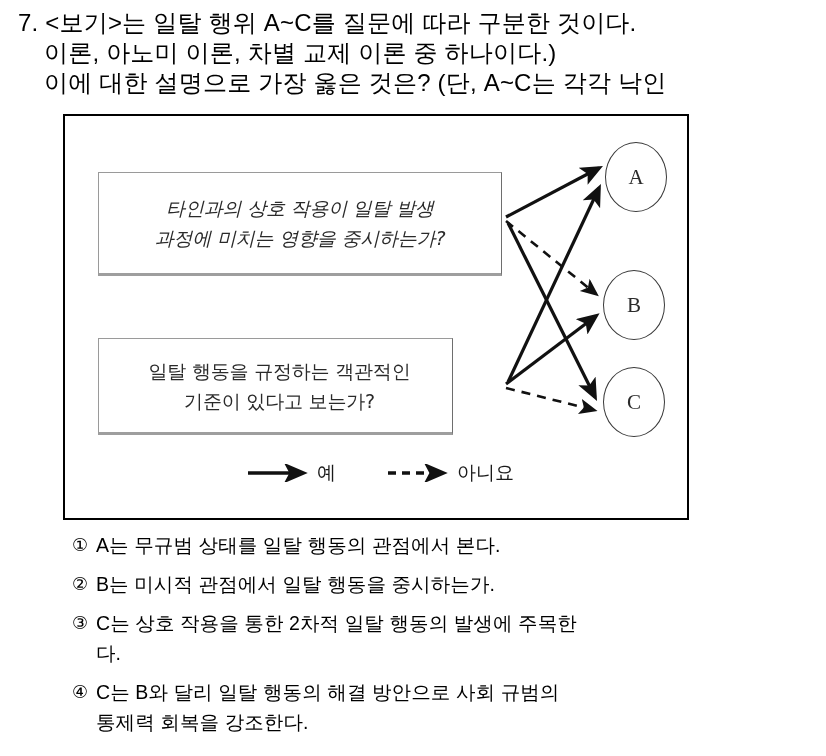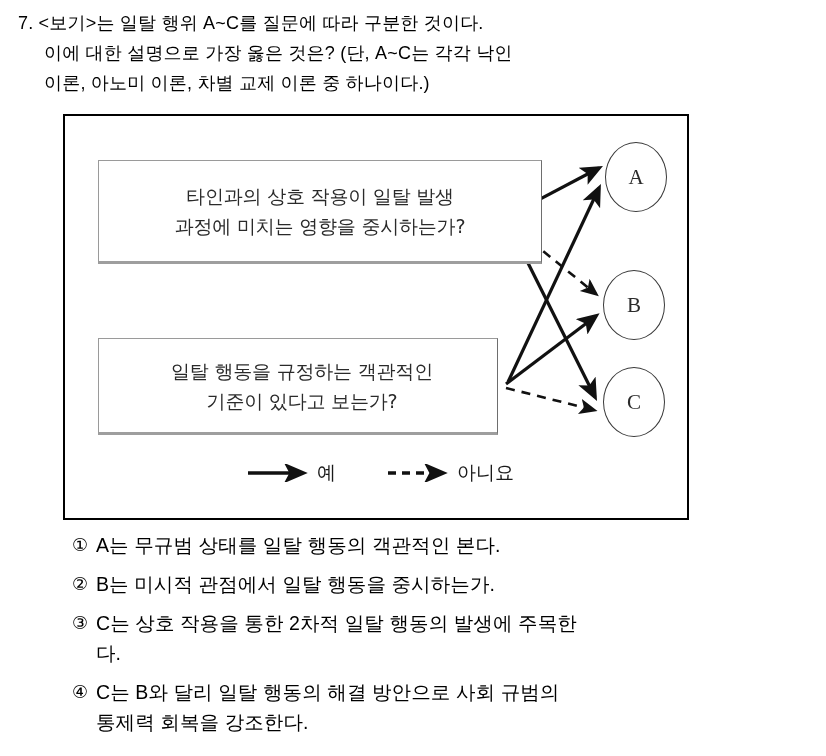--- a/index.html
+++ b/index.html
@@ -17,21 +17,21 @@
   }
 
   
   .stem {
     position: absolute;
     left: 18px;
     top: 8px;
     width: 790px;
   }
   .stem-line {
-    font-size: 18px;
+    font-size: 24px;
     line-height: 30px;
     letter-spacing: 0.2px;
     white-space: pre;
   }
   .stem-line.first { text-indent: 0; }
   .stem-line.cont { padding-left: 26px; }
 
   
   .figure-frame {
     position: absolute;
@@ -51,28 +51,29 @@
     background: #ffffff;
     border: 1px solid #9a9a9a;
     border-right-color: #6e6e6e;
     border-bottom: 3px solid #9e9e9e;
     display: flex;
     align-items: center;
     justify-content: center;
   }
   #qbox-1 {
     left: 33px;
-    top: 44px;
-    width: 444px;
+    top: 56px;
+    width: 404px;
     height: 104px;
+    font-style: italic;
   }
   #qbox-2 {
     left: 33px;
     top: 222px;
-    width: 400px;
+    width: 355px;
     height: 97px;
     padding-left: 8px;
   }
   .qbox-text {
     font-size: 19px;
     line-height: 30px;
     text-align: center;
     color: #2a2a2a;
     white-space: pre-line;
     font-family: "DejaVu Sans", "Liberation Sans", sans-serif;
@@ -159,22 +160,22 @@
     line-height: 30px;
     letter-spacing: 0.1px;
     white-space: pre-line;
   }
 </style>
 </head>
 <body>
 
 <div class="stem">
   <div class="stem-line first">7. &lt;보기&gt;는 일탈 행위 A~C를 질문에 따라 구분한 것이다.</div>
+  <div class="stem-line cont">이론, 아노미 이론, 차별 교제 이론 중 하나이다.)</div>
   <div class="stem-line cont">이에 대한 설명으로 가장 옳은 것은? (단, A~C는 각각 낙인</div>
-  <div class="stem-line cont">이론, 아노미 이론, 차별 교제 이론 중 하나이다.)</div>
 </div>
 
 <div class="figure-frame">
 
   <svg class="arrow-layer" viewBox="0 0 626 406">
     <defs>
       <marker id="head-solid" markerWidth="7" markerHeight="7" refX="5.6" refY="3" orient="auto">
         <path d="M0,0 L7,3 L0,6 L1.6,3 Z" fill="#111111"></path>
       </marker>
       <marker id="head-dashed" markerWidth="7" markerHeight="7" refX="5.6" refY="3" orient="auto">
@@ -223,21 +224,21 @@
         <path d="M1,9 L56,9" stroke="#111111" stroke-width="3.4" fill="none" stroke-dasharray="8,6" marker-end="url(#head-dashed)"></path>
       </svg>
       <span class="legend-label">아니요</span>
     </div>
   </div>
 </div>
 
 <div class="choices">
   <div class="choice">
     <span class="choice-marker">①</span>
-    <span class="choice-text">A는 무규범 상태를 일탈 행동의 객관적인 본다.</span>
+    <span class="choice-text">A는 무규범 상태를 일탈 행동의 관점에서 본다.</span>
   </div>
   <div class="choice">
     <span class="choice-marker">②</span>
     <span class="choice-text">B는 미시적 관점에서 일탈 행동을 중시하는가.</span>
   </div>
   <div class="choice">
     <span class="choice-marker">③</span>
     <span class="choice-text">C는 상호 작용을 통한 2차적 일탈 행동의 발생에 주목한
 다.</span>
   </div>

